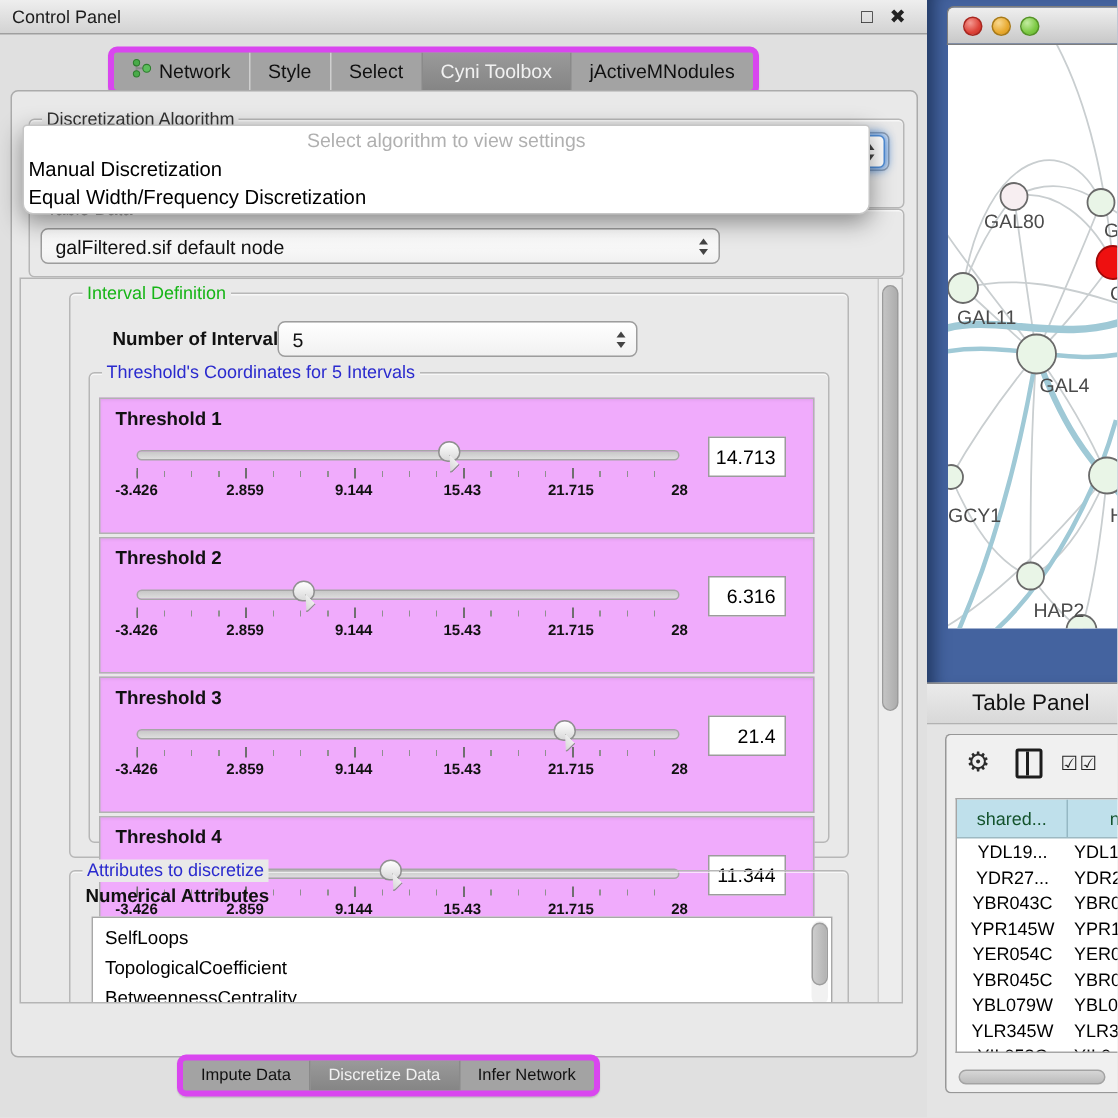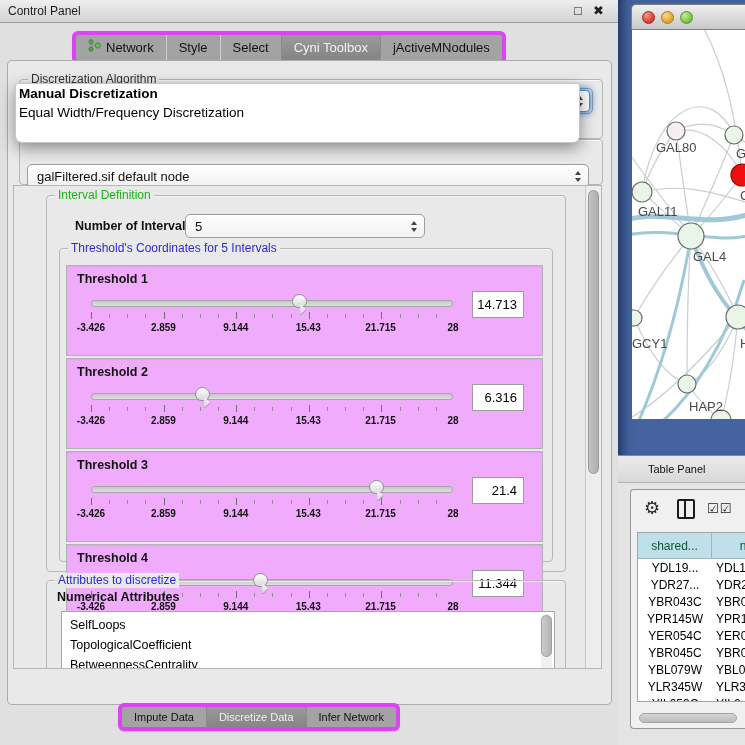--- a/index.html
+++ b/index.html
@@ -53,21 +53,21 @@
     border-top:4.5px solid #444}
   .stepper.focus{background:#fff;border-radius:4px;border:1px solid #4f8cd5;right:2px;
     box-shadow:0 0 6px 2px rgba(80,140,215,.9)}
 
   
   #algo-popup{position:absolute;left:7px;top:22px;width:563px;height:58px;background:#fff;
     border:1px solid #c6c6c6;border-radius:3px 3px 7px 7px;z-index:50;
     box-shadow:0 5px 16px rgba(0,0,0,.42)}
   #algo-popup .hint{display:block;text-align:center;font-size:13px;color:#b0b0b0;line-height:19px}
   #algo-popup .item{display:block;font-size:13.5px;color:#000;line-height:19px;padding-left:3px}
-  #algo-popup .item.b{font-weight:bold}
+  #algo-popup .item.b{font-weight:normal}
 
   
   #viewport{position:absolute;left:5px;top:124px;width:589px;height:484px;background:#e9e9e9;
     border:1px solid #b5b5b5;box-sizing:border-box;overflow:hidden}
   .vscroll{position:absolute;background:#ededed;border-left:1px solid #c9c9c9}
   .vthumb{position:absolute;background:linear-gradient(90deg,#c4c4c4,#adadad);border-radius:6px;
     border:1px solid #9b9b9b;box-sizing:border-box}
 
   
   #rows-holder{position:absolute;left:6px;top:16px;width:477px}
@@ -117,21 +117,21 @@
     border-radius:5px 0 0 0;box-sizing:border-box}
   .light{position:absolute;top:6px;width:13px;height:13px;border-radius:50%;box-sizing:border-box}
   #light-red{left:10px;background:radial-gradient(circle at 35% 30%,#f49a92,#dd4238 60%,#c22f27);border:1px solid #a8261f}
   #light-yellow{left:29px;background:radial-gradient(circle at 35% 30%,#f8d88e,#e8a92f 60%,#d0921f);border:1px solid #a87a18}
   #light-green{left:48px;background:radial-gradient(circle at 35% 30%,#c3eca0,#7cc943 60%,#64b32e);border:1px solid #559427}
   #nw-canvas{position:absolute;left:1px;top:26px;width:113px;height:389px;background:#fff;overflow:hidden}
 
   #tp-bar{position:absolute;left:618px;top:455px;width:127px;height:28px;
     background:linear-gradient(#ebebeb,#d8d8d8);border-top:1px solid #88898c;
     border-bottom:1px solid #b2b2b2;box-sizing:border-box}
-  #tp-bar .t{position:absolute;left:30px;top:0;line-height:26px;font-size:11px;color:#111}
+  #tp-bar .t{position:absolute;left:30px;top:0;line-height:26px;font-size:15px;color:#111}
   #tp-bg{position:absolute;left:618px;top:483px;width:127px;height:262px;background:#e4e4e4}
 
   #tablewin{position:absolute;left:630px;top:489px;width:116px;height:240px;background:#f0f0f0;
     border:1px solid #979797;border-right:none;border-radius:4px 0 0 4px;box-sizing:border-box}
   #tw-toolbar{position:absolute;left:0;top:0;width:100%;height:42px}
   #gear{position:absolute;left:13px;top:8px;font-size:18px;color:#2b2b2b;line-height:20px}
   #colico{position:absolute;left:46px;top:9px;width:14px;height:16px;border:2px solid #1c1c1c;border-radius:2px}
   #colico::after{content:"";position:absolute;left:5px;top:0;width:2px;height:16px;background:#1c1c1c}
   #checks{position:absolute;left:76px;top:11px;font-size:13px;color:#222;letter-spacing:1px}
   #tw-table{position:absolute;left:6px;top:42px;width:110px;height:170px;background:#fff;
@@ -193,27 +193,28 @@
       <span class="gt">Discretization Algorithm</span>
       <div class="combo" style="left:7px;top:8px;width:566px;height:26px">
         <div class="stepper focus">
           <span class="arr-up"></span>
           <span class="arr-dn"></span>
         </div>
       </div>
     </div>
 
     <div id="algo-popup">
+      <span class="hint">Select algorithm to view settings</span>
       <span class="item b">Manual Discretization</span>
       <span class="item">Equal Width/Frequency Discretization</span>
     </div>
 
     <div class="group" style="left:11px;top:78px;width:582px;height:44px">
       <span class="gt">Table Data</span>
-      <div class="combo" style="left:7px;top:24px;width:562px;height:24px">
+      <div class="combo" style="left:7px;top:12px;width:453px;height:24px">
         <span class="val">galFiltered.sif default node</span>
         <div class="stepper">
           <span class="arr-up"></span>
           <span class="arr-dn"></span>
         </div>
       </div>
     </div>
 
     <div id="viewport">
 

